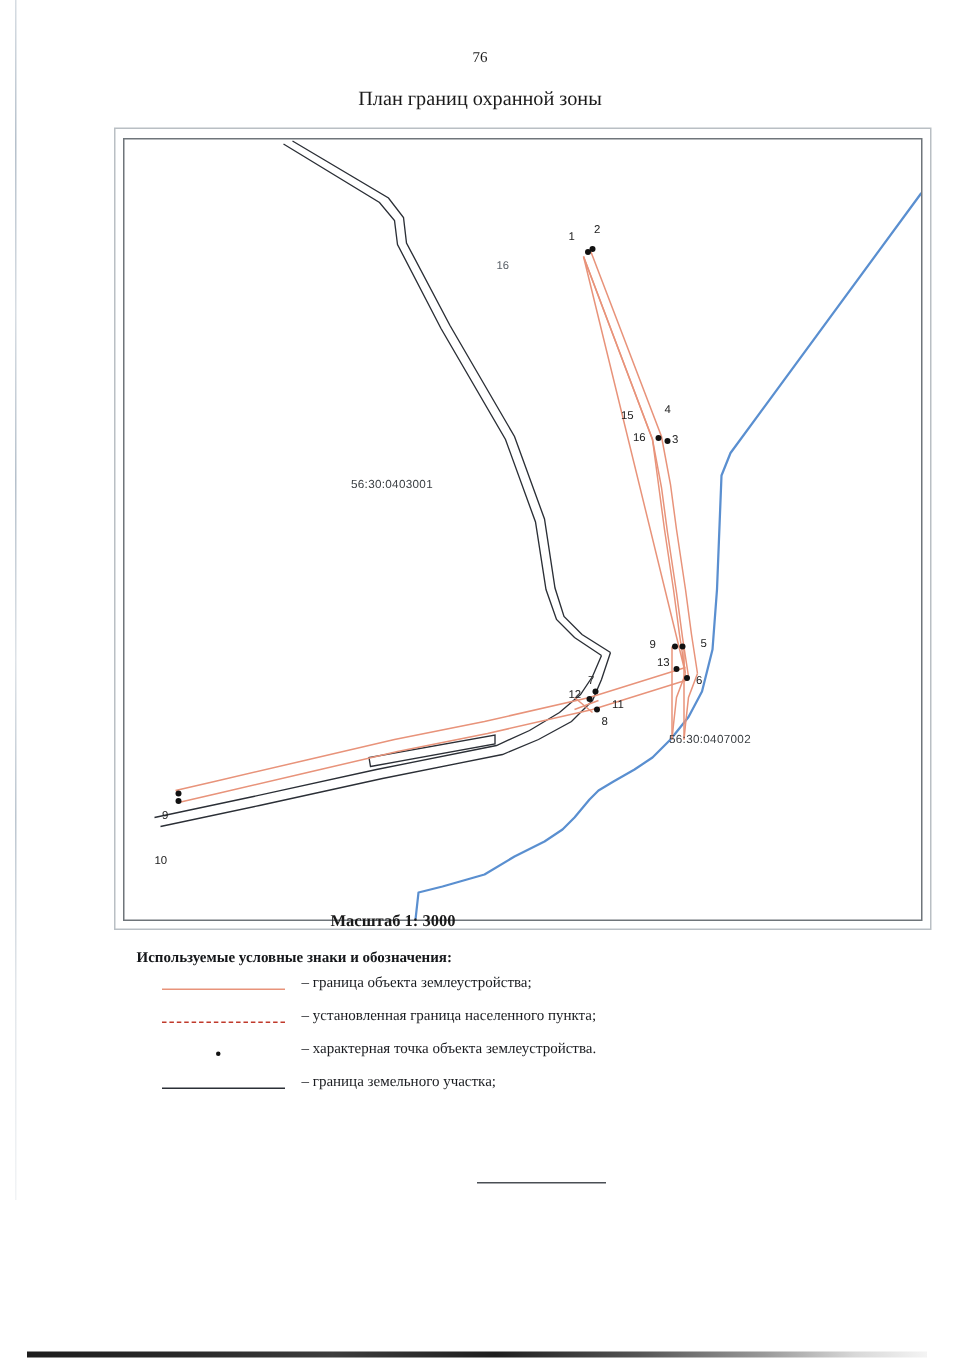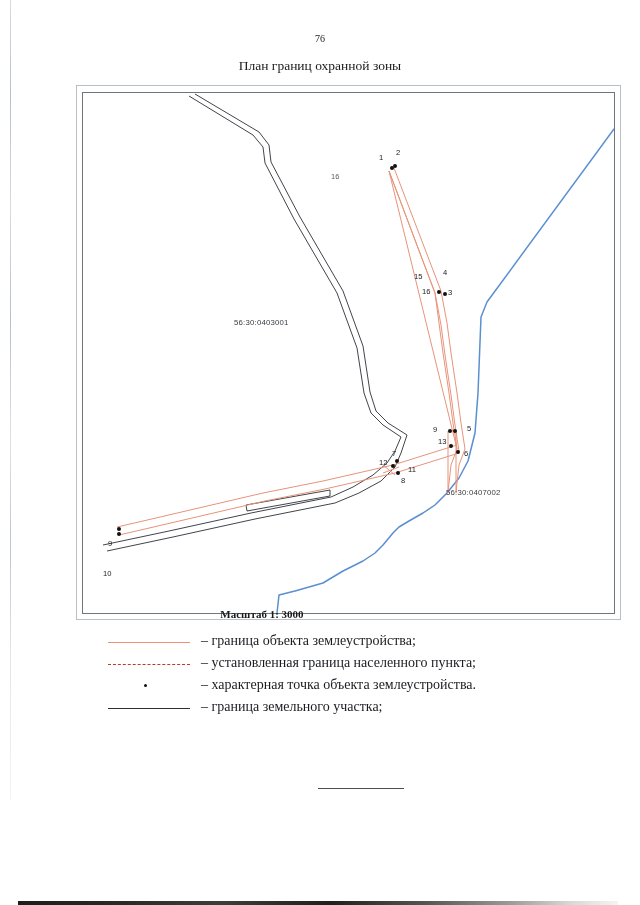--- a/index.html
+++ b/index.html
@@ -176,21 +176,21 @@
     top: 7px;
     width: 3px;
     height: 3px;
     border-radius: 50%;
     background: #111;
   }
   .legend-text {
     position: absolute;
     left: 110px;
     top: 0;
-    font-size: 14px;
+    font-size: 10px;
     color: #1a1c20;
     white-space: nowrap;
   }
 
   .bottom-rule {
     position: absolute;
     left: 318px;
     top: 788px;
     width: 86px;
     height: 0;
@@ -288,20 +288,21 @@
   <div class="pt-label" style="left:401px; top:476px;">8</div>
 
   <div class="pt-dot" style="left:117px; top:527px;"></div>
   <div class="pt-dot" style="left:117px; top:532px;"></div>
   <div class="pt-label" style="left:103px; top:521px;margin-top:48px;">10</div>
   <div class="pt-label" style="left:108px; top:539px;">9</div>
 
   <div class="scale-text">Масштаб 1: 3000</div>
 
   <div class="legend">
+    <div class="legend-title">Используемые условные знаки и обозначения:</div>
 
     <div class="legend-row">
       <span class="legend-sample solid-orange"></span>
       <span class="legend-text">– граница объекта землеустройства;</span>
     </div>
 
 
     <div class="legend-row">
       <span class="legend-sample dashdot-red"></span>
       <span class="legend-text">– установленная граница населенного пункта;</span>

